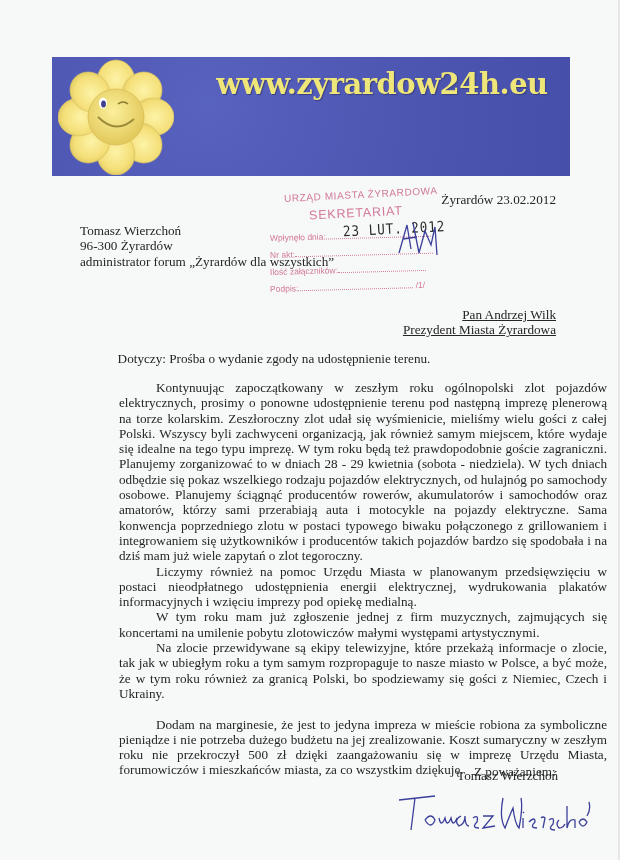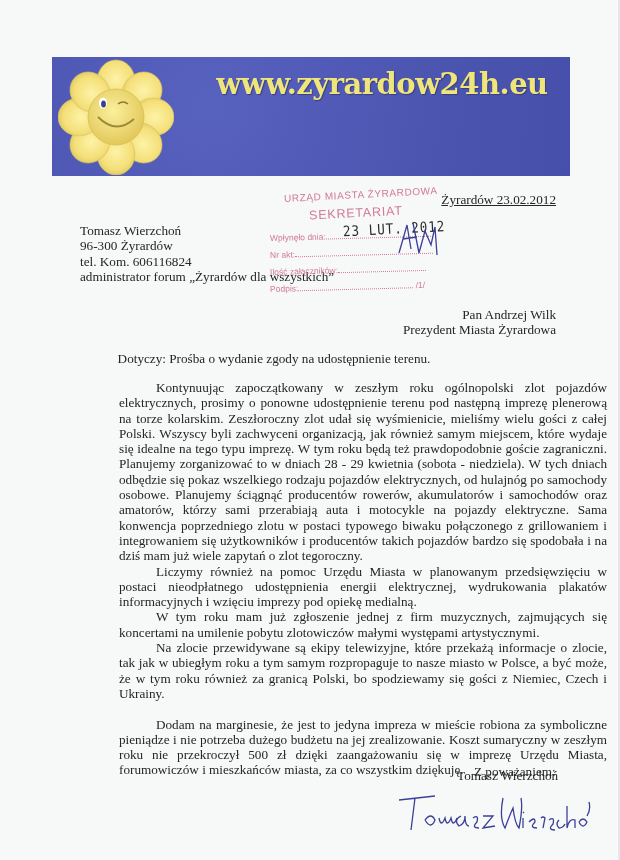--- a/index.html
+++ b/index.html
@@ -20,34 +20,34 @@
     }
     .banner-line2 {
       position: absolute; left: 134px; top: 55px; width: 385px; text-align: center;
       font-family: "DejaVu Serif", serif; font-weight: bold; font-size: 30px;
       color: #efe67a; letter-spacing: -0.5px;
       text-shadow: 1px 1px 1px #3a3f80;
     }
 
     .doc-text { font-size: 13.2px; line-height: 15.3px; color: #252525; }
 
-    .date { position: absolute; right: 64px; top: 192px; text-decoration: underline; }
+    .date { position: absolute; right: 64px; top: 192px; }
     .sender { position: absolute; left: 80px; top: 223px; }
     .sender div { white-space: nowrap; }
 
     .stamp { position: absolute; left: 267px; top: 193px; width: 175px; height: 105px; color: #d2789a;
       font-family: "Liberation Sans", sans-serif; }
     .stamp-title { position: absolute; left: 17px; top: 0px; font-size: 10px; letter-spacing: 0.6px; transform: rotate(-3deg); transform-origin: left; white-space: nowrap; }
     .stamp-sub { position: absolute; left: 42px; top: 13px; font-size: 12.5px; letter-spacing: 0.8px; transform: rotate(-3deg); white-space: nowrap; }
     .stamp-row { position: absolute; left: 3px; font-size: 8.5px; white-space: nowrap; transform: rotate(-1.5deg); transform-origin: left; }
     .stamp-row .dots { display: inline-block; border-bottom: 1px dotted #d2789a; vertical-align: baseline; }
     .stamp-date { position: absolute; left: 76px; top: 28px; font-family: "DejaVu Sans Mono", monospace; color: #2a2a2a; font-size: 12.5px; letter-spacing: 1px; transform: rotate(-3deg) scaleY(1.15); white-space: nowrap; }
     .stamp-sig { position: absolute; left: 128px; top: 26px; width: 50px; height: 38px; }
 
-    .recipient { position: absolute; right: 64px; top: 307px; text-align: right; }
+    .recipient { position: absolute; right: 64px; top: 307px; text-align: right; text-decoration: underline; }
     .subject { position: absolute; left: 0; width: 548px; top: 351px; text-align: center; }
 
     .body-text { position: absolute; left: 80px; width: 488px; top: 380px; text-align: justify; margin-left: 39px; }
     .body-text p { text-indent: 37px; }
     .body-text p.gap { margin-top: 15.3px; }
 
     .closing { position: absolute; left: 474px; top: 764px; }
     .signer { position: absolute; left: 457px; top: 768px; }
     .signature { position: absolute; left: 395px; top: 786px; width: 200px; height: 50px; }
 
@@ -86,21 +86,20 @@
     <path d="M40 58 q18 18 36 2" stroke="#9c8a3a" stroke-width="1.8" fill="none"></path>
   </svg>
   <div class="banner-line1">www.zyrardow24h.eu</div>
 </div>
 
 <div class="doc-text date">Żyrardów 23.02.2012</div>
 
 <div class="doc-text sender">
   <div>Tomasz Wierzchoń</div>
   <div>96-300 Żyrardów</div>
-  <div>tel. Kom. 606116824</div>
   <div>administrator forum „Żyrardów dla wszystkich”</div>
 </div>
 
 <div class="stamp">
   <div class="stamp-title">URZĄD MIASTA ŻYRARDOWA</div>
   <div class="stamp-sub">SEKRETARIAT</div>
   <div class="stamp-row" style="top:40px;">
     <span>Wpłynęło dnia:</span><span class="dots" style="width:105px;"></span>
   </div>
   <div class="stamp-date">23 LUT. 2012</div>

